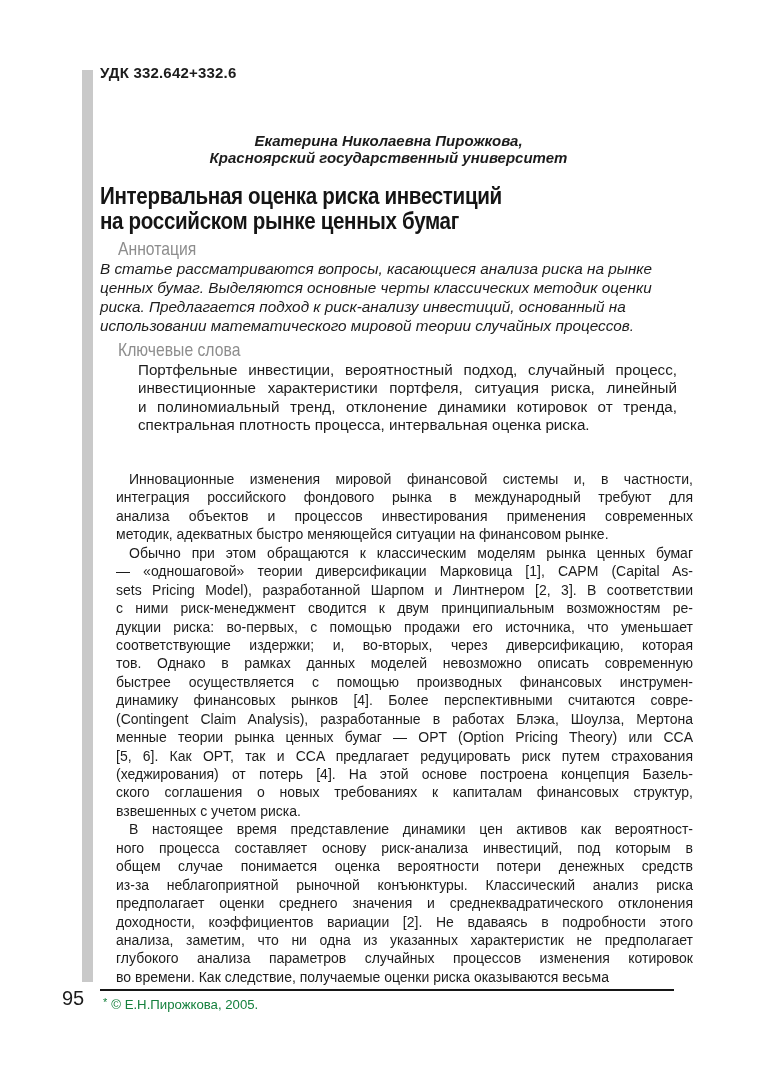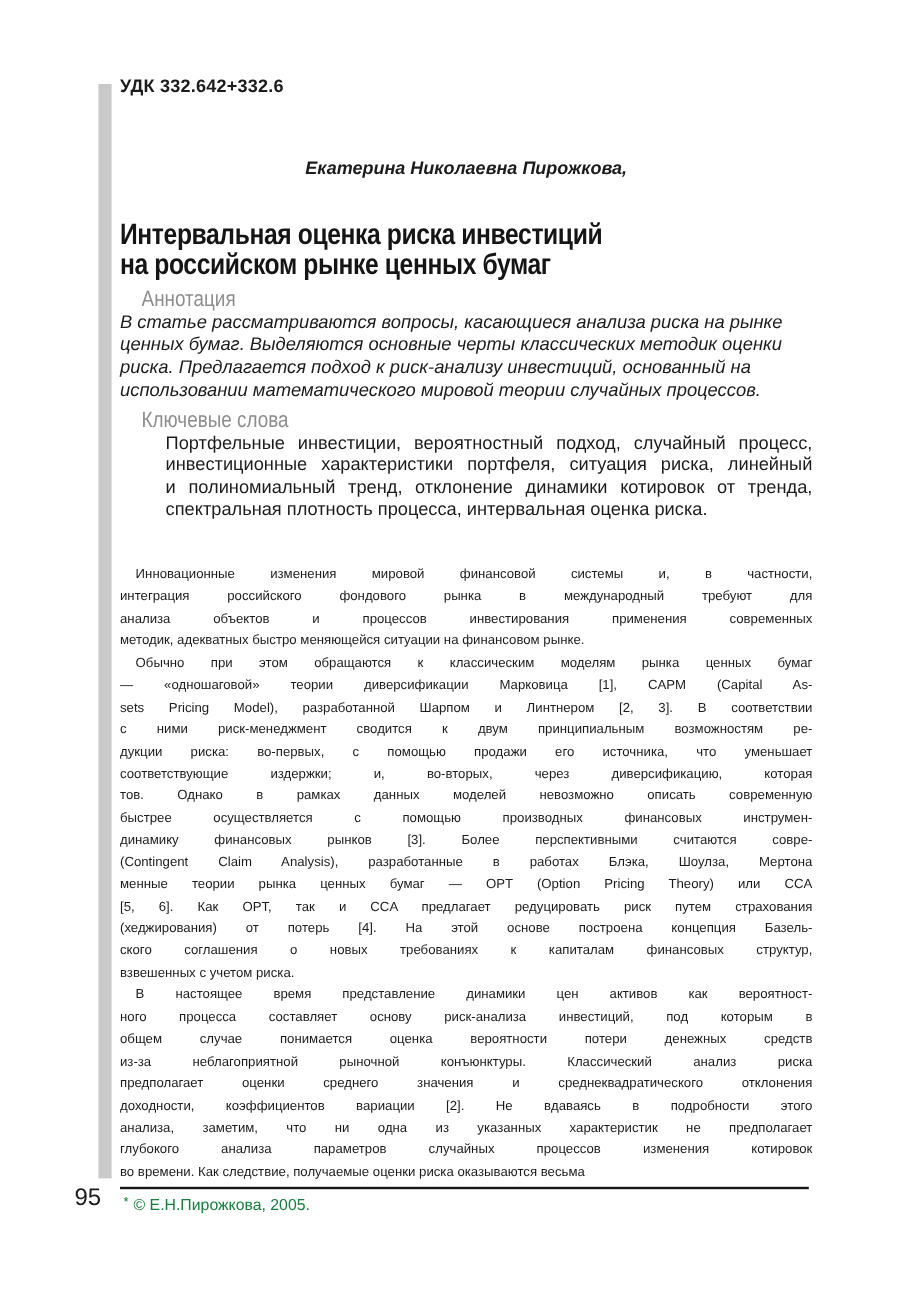--- a/index.html
+++ b/index.html
@@ -84,24 +84,24 @@
   .keywords {
     position: absolute;
     left: 138px;
     top: 361px;
     width: 539px;
     font-size: 15.2px;
     line-height: 18.4px;
   }
   .body-text {
     position: absolute;
-    left: 100px;
+    left: 116px;
     top: 470px;
     width: 577px;
-    font-size: 11px;
+    font-size: 14px;
     line-height: 18.43px;
   }
   .jlines .line {
     text-align: justify;
     text-align-last: justify;
   }
   .jlines .line.last { text-align-last: left; }
   .body-text .line.first { text-indent: 13px; }
   .para { margin: 0; }
   .footer-rule {
@@ -137,20 +137,21 @@
 <body>
 
 <div class="page">
 
   <div class="side-bar"></div>
 
   <div class="udc">УДК 332.642+332.6</div>
 
   <div class="authors">
       <div class="line first">Екатерина Николаевна Пирожкова,</div>
+      <div class="line last">Красноярский государственный университет</div>
     </div>
 
   <div class="title">
       <div class="line first">Интервальная оценка риска инвестиций</div>
       <div class="line last">на российском рынке ценных бумаг</div>
     </div>
 
   <div class="sec-heading annotation-heading">Аннотация</div>
 
   <div class="abstract">
@@ -178,21 +179,21 @@
       </div>
       <div class="para">
         <div class="line first">Обычно при этом обращаются к классическим моделям рынка ценных бумаг</div>
         <div class="line">— «одношаговой» теории диверсификации Марковица [1], CAPM (Capital As-</div>
         <div class="line">sets Pricing Model), разработанной Шарпом и Линтнером [2, 3]. В соответствии</div>
         <div class="line">с ними риск-менеджмент сводится к двум принципиальным возможностям ре-</div>
         <div class="line">дукции риска: во-первых, с помощью продажи его источника, что уменьшает</div>
         <div class="line">соответствующие издержки; и, во-вторых, через диверсификацию, которая</div>
         <div class="line">тов. Однако в рамках данных моделей невозможно описать современную</div>
         <div class="line">быстрее осуществляется с помощью производных финансовых инструмен-</div>
-        <div class="line">динамику финансовых рынков [3]. Более перспективными считаются совре-</div>
+        <div class="line">динамику финансовых рынков [4]. Более перспективными считаются совре-</div>
         <div class="line">(Contingent Claim Analysis), разработанные в работах Блэка, Шоулза, Мертона</div>
         <div class="line">менные теории рынка ценных бумаг — OPT (Option Pricing Theory) или CCA</div>
         <div class="line">[5, 6]. Как OPT, так и CCA предлагает редуцировать риск путем страхования</div>
         <div class="line">(хеджирования) от потерь [4]. На этой основе построена концепция Базель-</div>
         <div class="line">ского соглашения о новых требованиях к капиталам финансовых структур,</div>
         <div class="line last">взвешенных с учетом риска.</div>
       </div>
       <div class="para">
         <div class="line first">В настоящее время представление динамики цен активов как вероятност-</div>
         <div class="line">ного процесса составляет основу риск-анализа инвестиций, под которым в</div>

